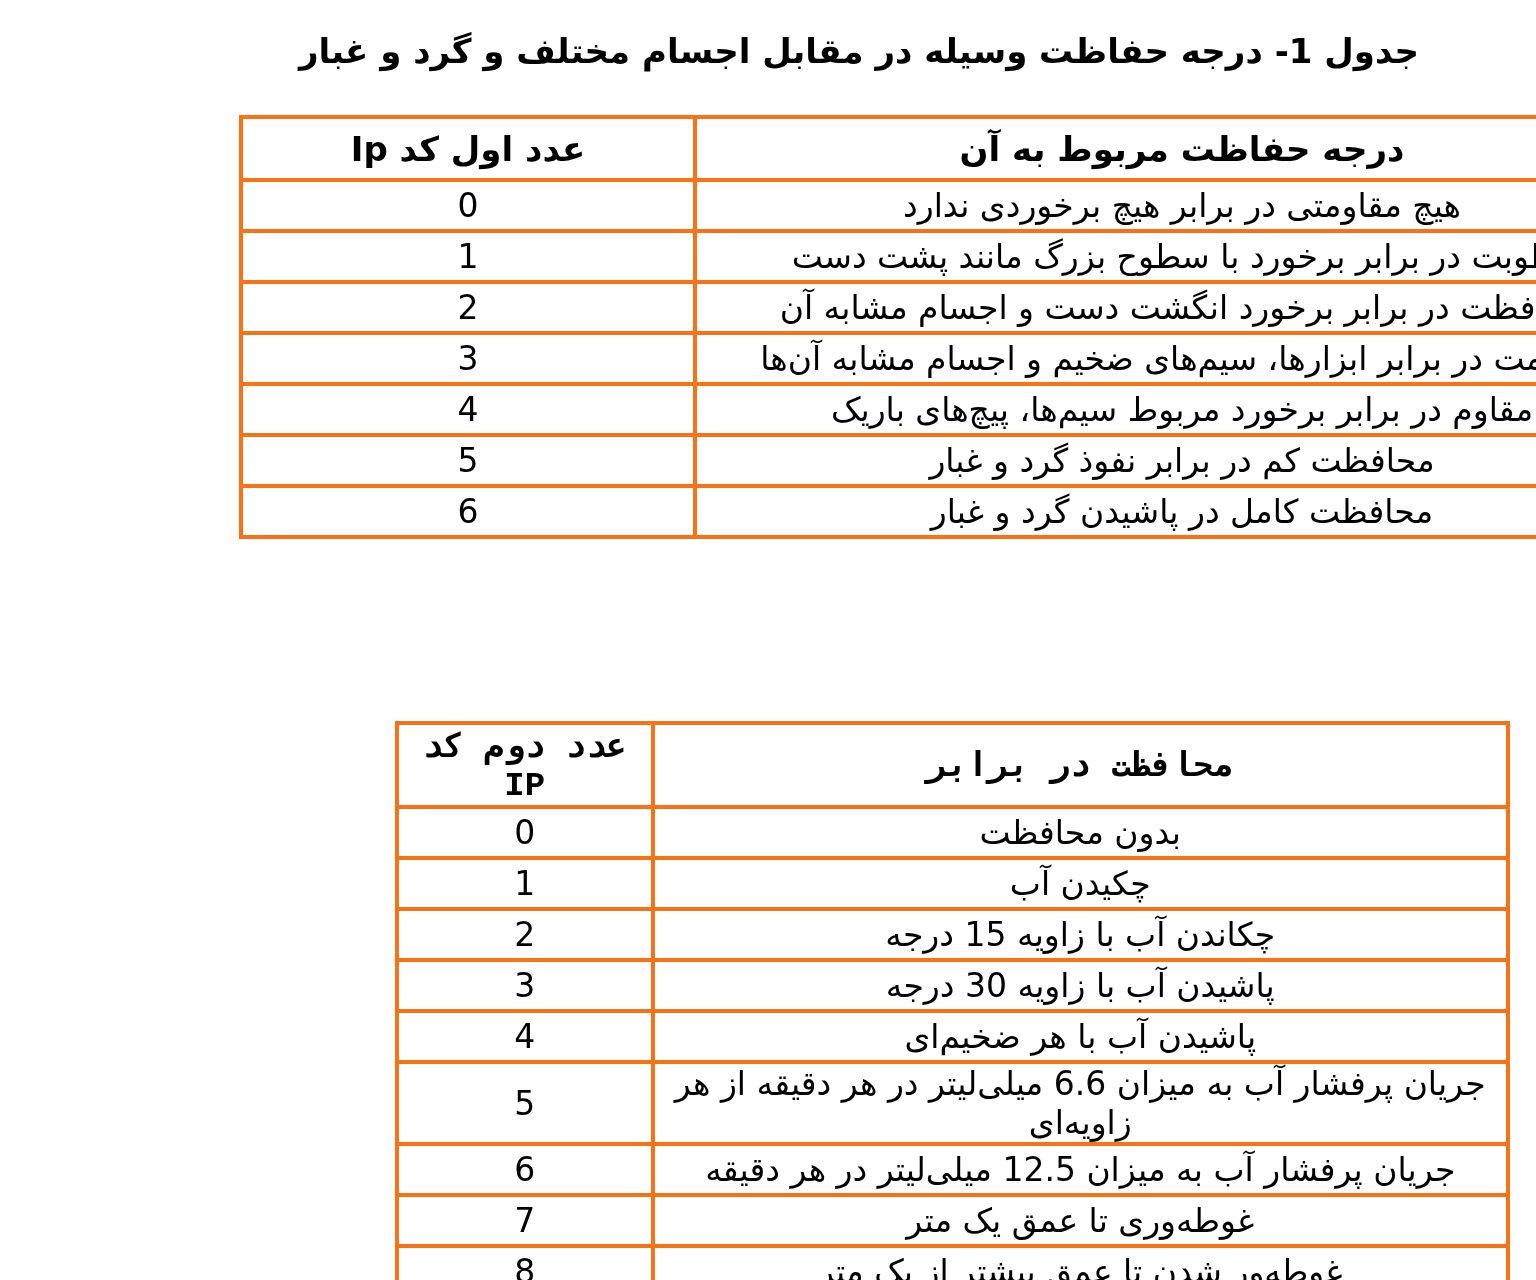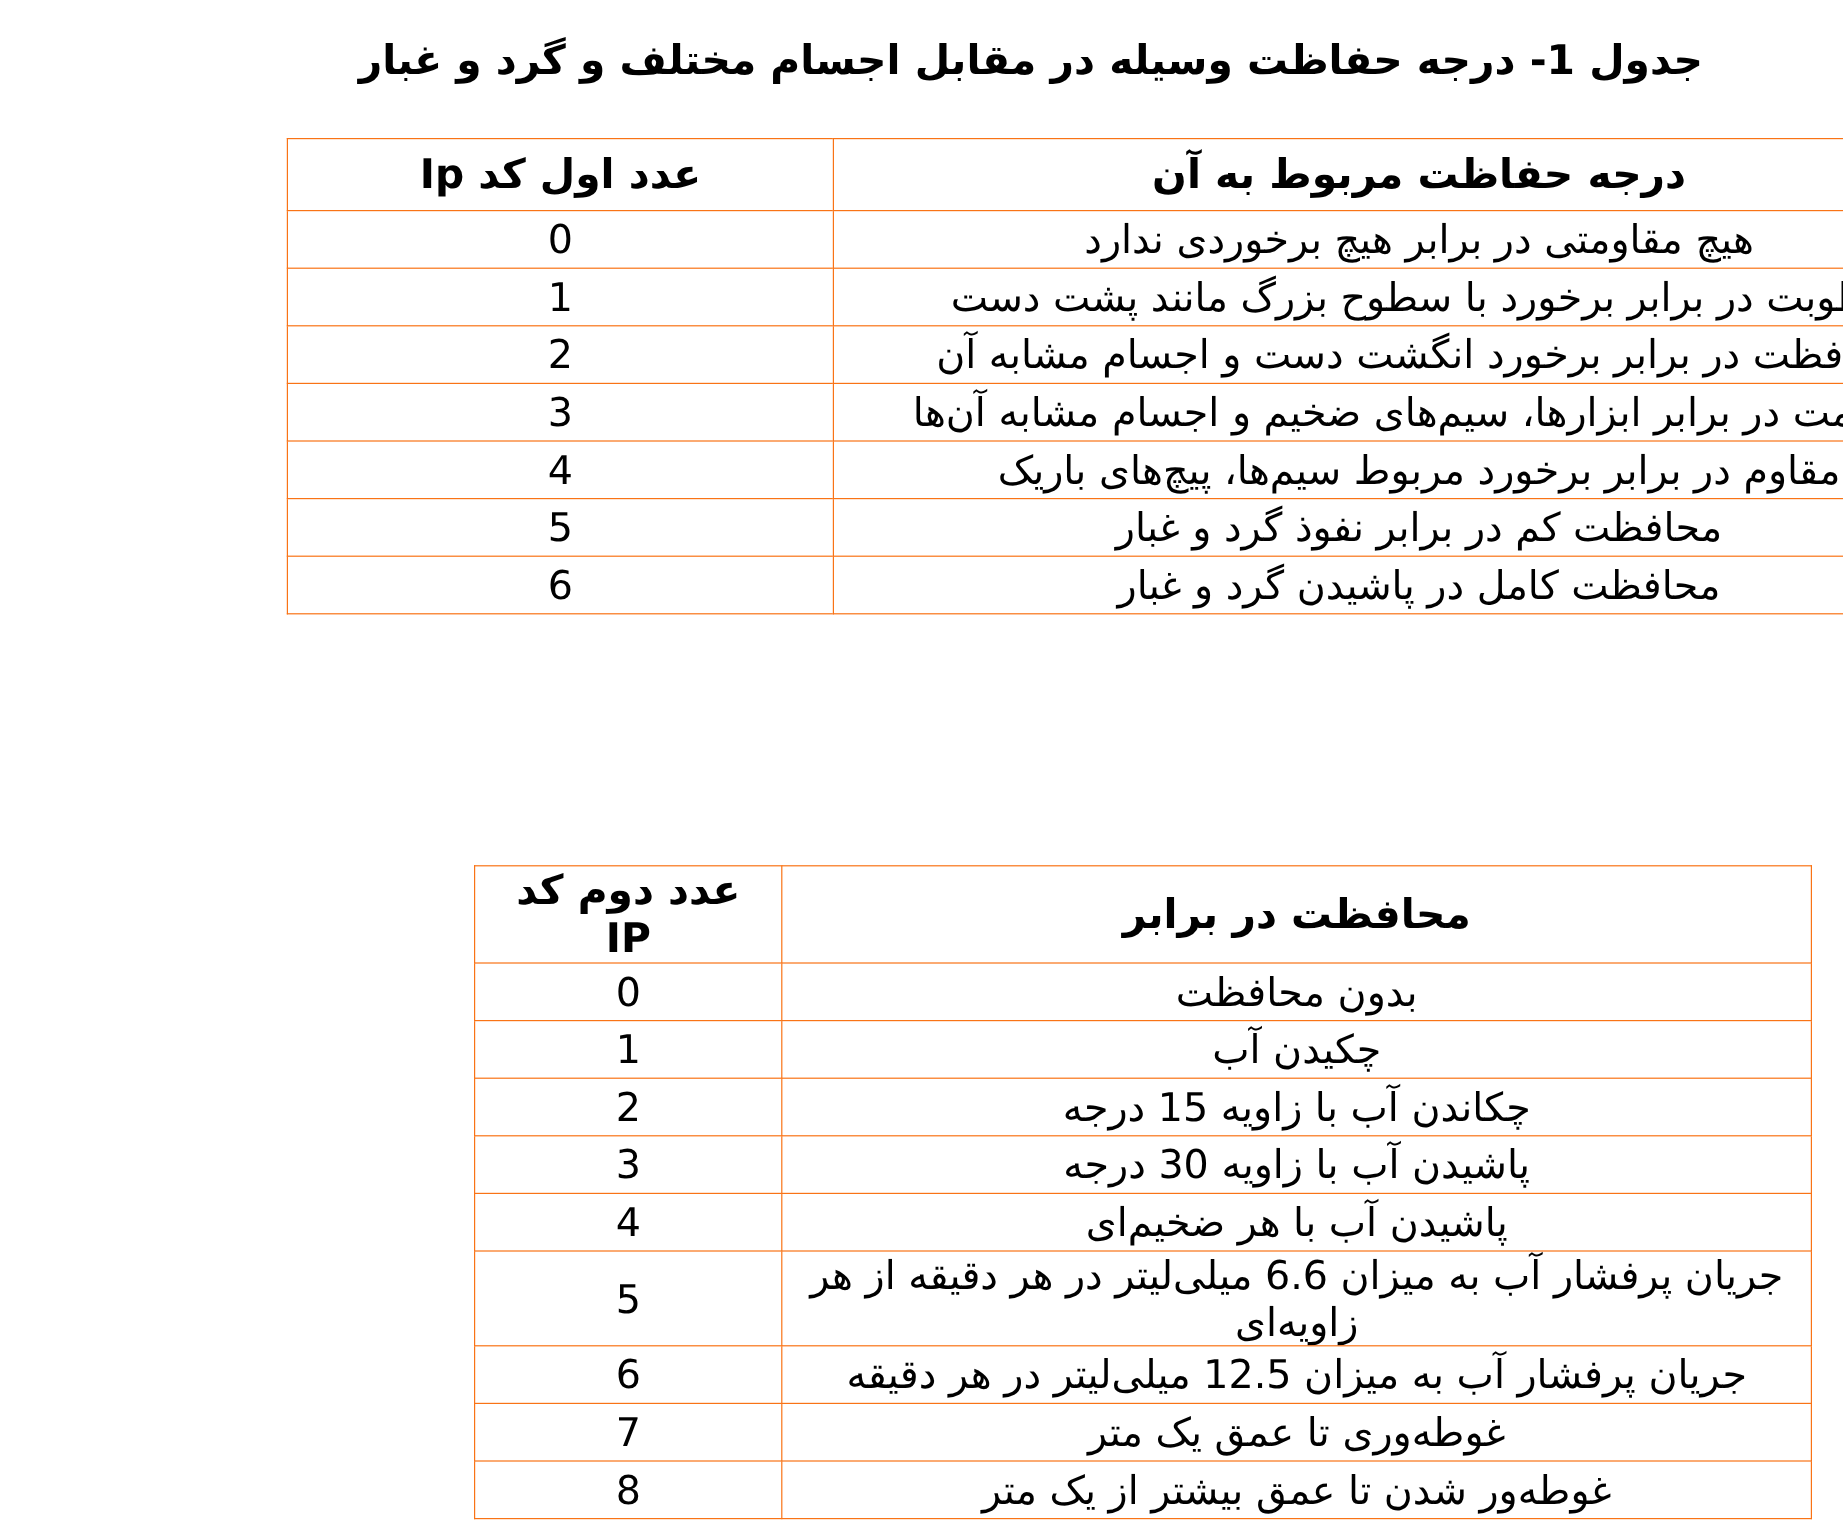--- a/index.html
+++ b/index.html
@@ -14,29 +14,29 @@
     text-align:center; font-size:34px; font-weight:bold;
     line-height:42px; white-space:nowrap;
   }
   #title1 { top:30px; }
   #title2 { top:636px; }
   .tbl-wrap { position:absolute; }
   #table1-wrap { left:57px;  top:115px; width:1432px; }
   #table2-wrap { left:213px; top:721px; width:1115px; }
   table { width:100%; border-collapse:collapse; table-layout:fixed; direction:rtl; }
   th, td {
-    border:1px solid #f97316;
+    border:4px solid #f97316;
     text-align:center; vertical-align:middle;
     padding:0 12px; overflow:hidden;
   }
   th { font-size:34px; font-weight:bold; }
   td { font-size:33px; font-weight:normal; }
   .t1 th { height:59px; }
   .t1 td { height:47px; }
-  .t2 th { height:54px; }
+  .t2 th { height:54px;font-family:Liberation Mono, monospace; }
   .t2 td { height:47px; }
 </style>
 </head>
 <body>
 
 <div class="page">
 
   <div class="doc-title" id="title1">جدول 1- درجه حفاظت وسیله در مقابل اجسام مختلف و گرد و غبار</div>
 
   <div class="tbl-wrap" id="table1-wrap">

